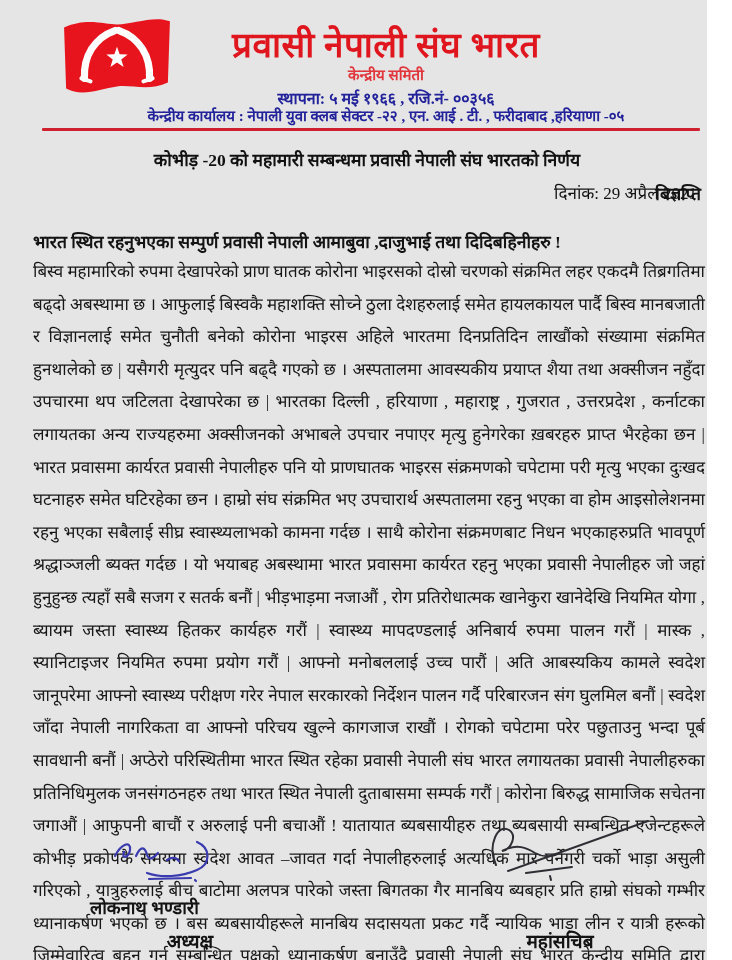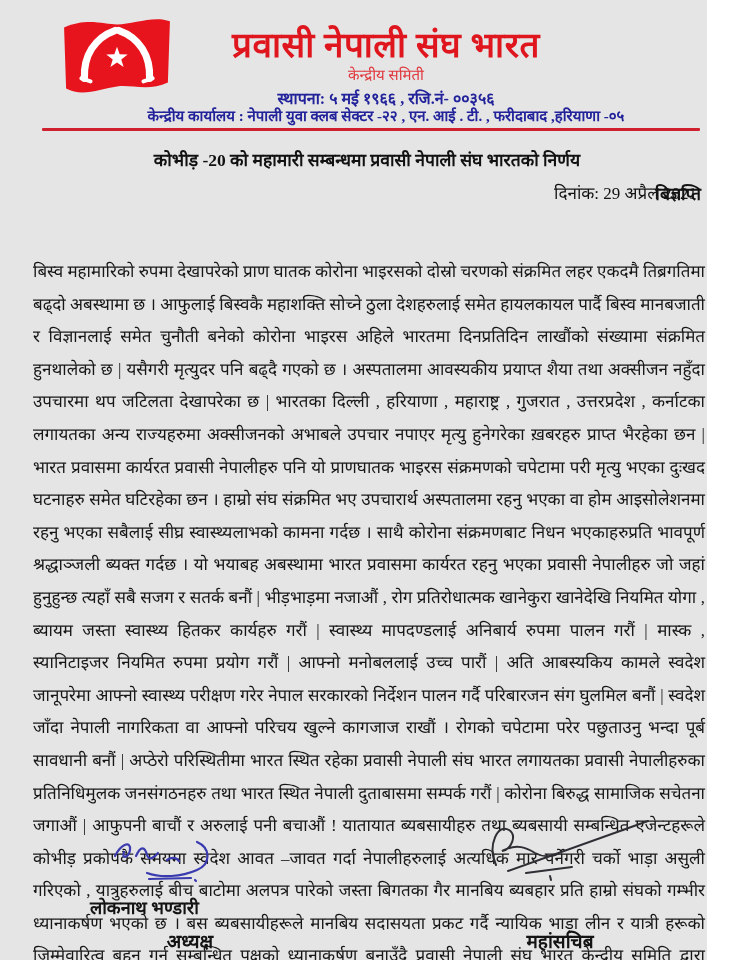--- a/index.html
+++ b/index.html
@@ -13,21 +13,21 @@
   }
   
   .flag{position:absolute;left:60px;top:13px;width:114px;height:90px;}
   .hdr-text{position:absolute;left:76px;top:0;width:620px;text-align:center;}
   .org-name{
     position:absolute;left:0;width:100%;top:20px;
     font-size:35px;font-weight:bold;color:#e0161f;letter-spacing:0.5px;
   }
   .committee{
     position:absolute;left:0;width:100%;top:64px;
-    font-size:15px;font-weight:normal;color:#e0363c;
+    font-size:15px;font-weight:bold;color:#e0363c;
   }
   .establishment{
     position:absolute;left:0;width:100%;top:87px;
     font-size:16px;font-weight:bold;color:#22229b;
   }
   .office{
     position:absolute;left:-40px;width:700px;top:105px;text-align:center;
     font-size:15px;font-weight:bold;color:#22229b;
   }
   .rule{
@@ -92,20 +92,21 @@
   </div>
 
   <div class="rule"></div>
 
   <div class="doc-title">कोभीड़ -20 को महामारी  सम्बन्धमा प्रवासी नेपाली संघ भारतको निर्णय</div>
   <div class="notice-row">
     <div class="notice-type">बिज्ञप्ति</div>
     <div class="notice-date">दिनांक: 29 अप्रैल 2021</div>
   </div>
 
+  <div class="salutation">भारत स्थित रहनुभएका सम्पुर्ण प्रवासी नेपाली आमाबुवा ,दाजुभाई तथा दिदिबहिनीहरु !</div>
   <div class="paragraph">बिस्व महामारिको रुपमा देखापरेको प्राण घातक कोरोना भाइरसको दोस्रो चरणको संक्रमित लहर एकदमै तिब्रगतिमा बढ्दो अबस्थामा छ । आफुलाई बिस्वकै महाशक्ति सोच्ने ठुला देशहरुलाई समेत हायलकायल पार्दै बिस्व मानबजाती र विज्ञानलाई समेत चुनौती बनेको कोरोना भाइरस अहिले भारतमा दिनप्रतिदिन लाखौंको संख्यामा संक्रमित हुनथालेको छ | यसैगरी मृत्युदर पनि बढ्दै गएको छ ।  अस्पतालमा आवस्यकीय प्रयाप्त शैया तथा अक्सीजन नहुँदा उपचारमा थप जटिलता देखापरेका छ | भारतका दिल्ली , हरियाणा , महाराष्ट्र , गुजरात , उत्तरप्रदेश , कर्नाटका लगायतका अन्य राज्यहरुमा अक्सीजनको अभाबले उपचार नपाएर मृत्यु हुनेगरेका ख़बरहरु प्राप्त भैरहेका छन | भारत प्रवासमा कार्यरत प्रवासी नेपालीहरु पनि यो प्राणघातक भाइरस संक्रमणको चपेटामा परी मृत्यु भएका दुःखद घटनाहरु समेत घटिरहेका छन ।  हाम्रो संघ संक्रमित भए उपचारार्थ अस्पतालमा रहनु भएका वा होम आइसोलेशनमा रहनु भएका सबैलाई सीघ्र स्वास्थ्यलाभको कामना गर्दछ । साथै कोरोना संक्रमणबाट निधन भएकाहरुप्रति भावपूर्ण श्रद्धाञ्जली ब्यक्त गर्दछ । यो भयाबह अबस्थामा भारत प्रवासमा कार्यरत रहनु भएका प्रवासी नेपालीहरु जो जहां हुनुहुन्छ त्यहाँ सबै सजग र सतर्क बनौं | भीड़भाड़मा नजाऔं , रोग प्रतिरोधात्मक खानेकुरा खानेदेखि नियमित योगा , ब्यायम जस्ता स्वास्थ्य हितकर कार्यहरु गरौं | स्वास्थ्य मापदण्डलाई अनिबार्य रुपमा पालन गरौं | मास्क , स्यानिटाइजर नियमित रुपमा प्रयोग गरौं | आफ्नो मनोबललाई उच्च पारौं | अति आबस्यकिय कामले स्वदेश जानूपरेमा आफ्नो स्वास्थ्य परीक्षण गरेर नेपाल सरकारको निर्देशन पालन गर्दै परिबारजन संग घुलमिल बनौं | स्वदेश जाँदा नेपाली नागरिकता वा आफ्नो परिचय खुल्ने कागजाज राखौं ।  रोगको चपेटामा परेर पछुताउनु भन्दा पूर्ब सावधानी बनौं | अप्ठेरो परिस्थितीमा भारत स्थित रहेका प्रवासी नेपाली संघ भारत लगायतका प्रवासी नेपालीहरुका प्रतिनिधिमुलक जनसंगठनहरु तथा भारत स्थित नेपाली दुताबासमा सम्पर्क गरौं | कोरोना बिरुद्ध सामाजिक सचेतना जगाऔं | आफुपनी बाचौं र अरुलाई पनी बचाऔं ! यातायात ब्यबसायीहरु तथा ब्यबसायी सम्बन्धित एजेन्टहरूले कोभीड़ प्रकोपकै समयमा स्वदेश आवत –जावत गर्दा नेपालीहरुलाई अत्यधिक मार पर्नेगरी चर्को भाड़ा असुली गरिएको , यात्रुहरुलाई बीच बाटोमा अलपत्र पारेको जस्ता बिगतका गैर मानबिय ब्यबहार प्रति हाम्रो संघको गम्भीर ध्यानाकर्षण भएको छ ।  बस ब्यबसायीहरूले मानबिय सदासयता प्रकट गर्दै न्यायिक भाड़ा लीन र यात्री हरूको जिम्मेवारित्व बहन गर्न सम्बन्धित पक्षको ध्यानाकर्षण बनाउँदै प्रवासी नेपाली संघ भारत केन्द्रीय समिति द्वारा उपरोक्त जानकारी सहित यो बिज्ञप्ति प्रशारण गरीएको छ ।</div>
 
   <svg class="sig-svg-left" width="165" height="58" viewBox="0 0 165 58" aria-hidden="true">
     <g stroke="#3b3bb0" stroke-width="2.2" fill="none" stroke-linecap="round">
       <path d="M10,24 c6,-12 16,-16 15,-6 c-1,7 -9,10 -6,2 m12,4 c5,-11 9,-9 11,-1 c2,6 7,3 11,-2 m9,7 c4,-3 9,-3 12,1"></path>
       <path d="M92,10 c14,6 14,22 0,28 c-16,7 -36,8 -50,3"></path>
       <path d="M44,47 l42,-1 m4,2 l1,1"></path>
     </g>
   </svg>
   <div class="sig-name left">लोकनाथ भण्डारी</div>

